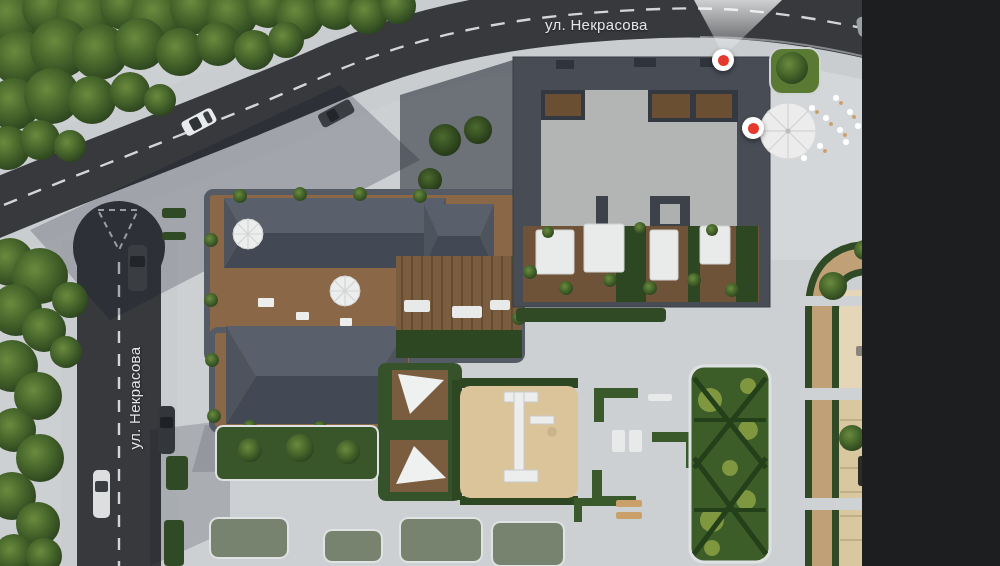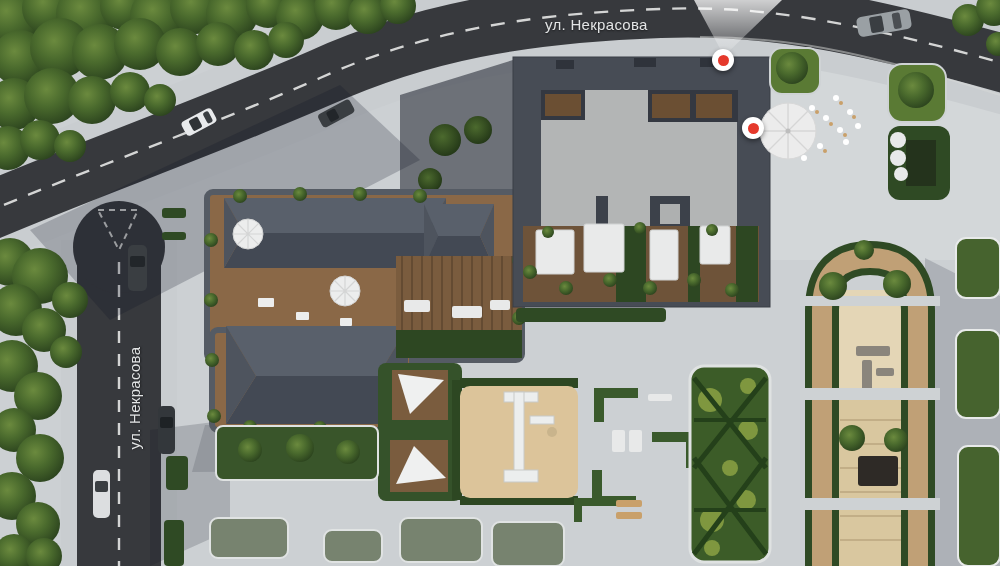--- a/index.html
+++ b/index.html
@@ -1,17 +1,17 @@
 <!DOCTYPE html>
 <html style="--marker: #e5392c;"><head>
 <meta charset="utf-8">
 <style>
   html,body{margin:0;padding:0;background:#1c1e20;}
   .stage{
-    position:relative;width:1000px;height:566px;overflow:hidden;
+    position:relative;width:862px;height:566px;overflow:hidden;
     font-family:"Liberation Sans","DejaVu Sans",sans-serif;
     background:#0c4a6e;
   }
   .stage svg{position:absolute;left:0;top:0;display:block;}
   .street-label{
     position:absolute;color:#e3e5e6;font-size:15px;letter-spacing:.3px;
     text-shadow:0 1px 2px rgba(0,0,0,.55);white-space:nowrap;user-select:none;
   }
   .street-label.top{left:545px;top:16px;}
   .street-label.left{

